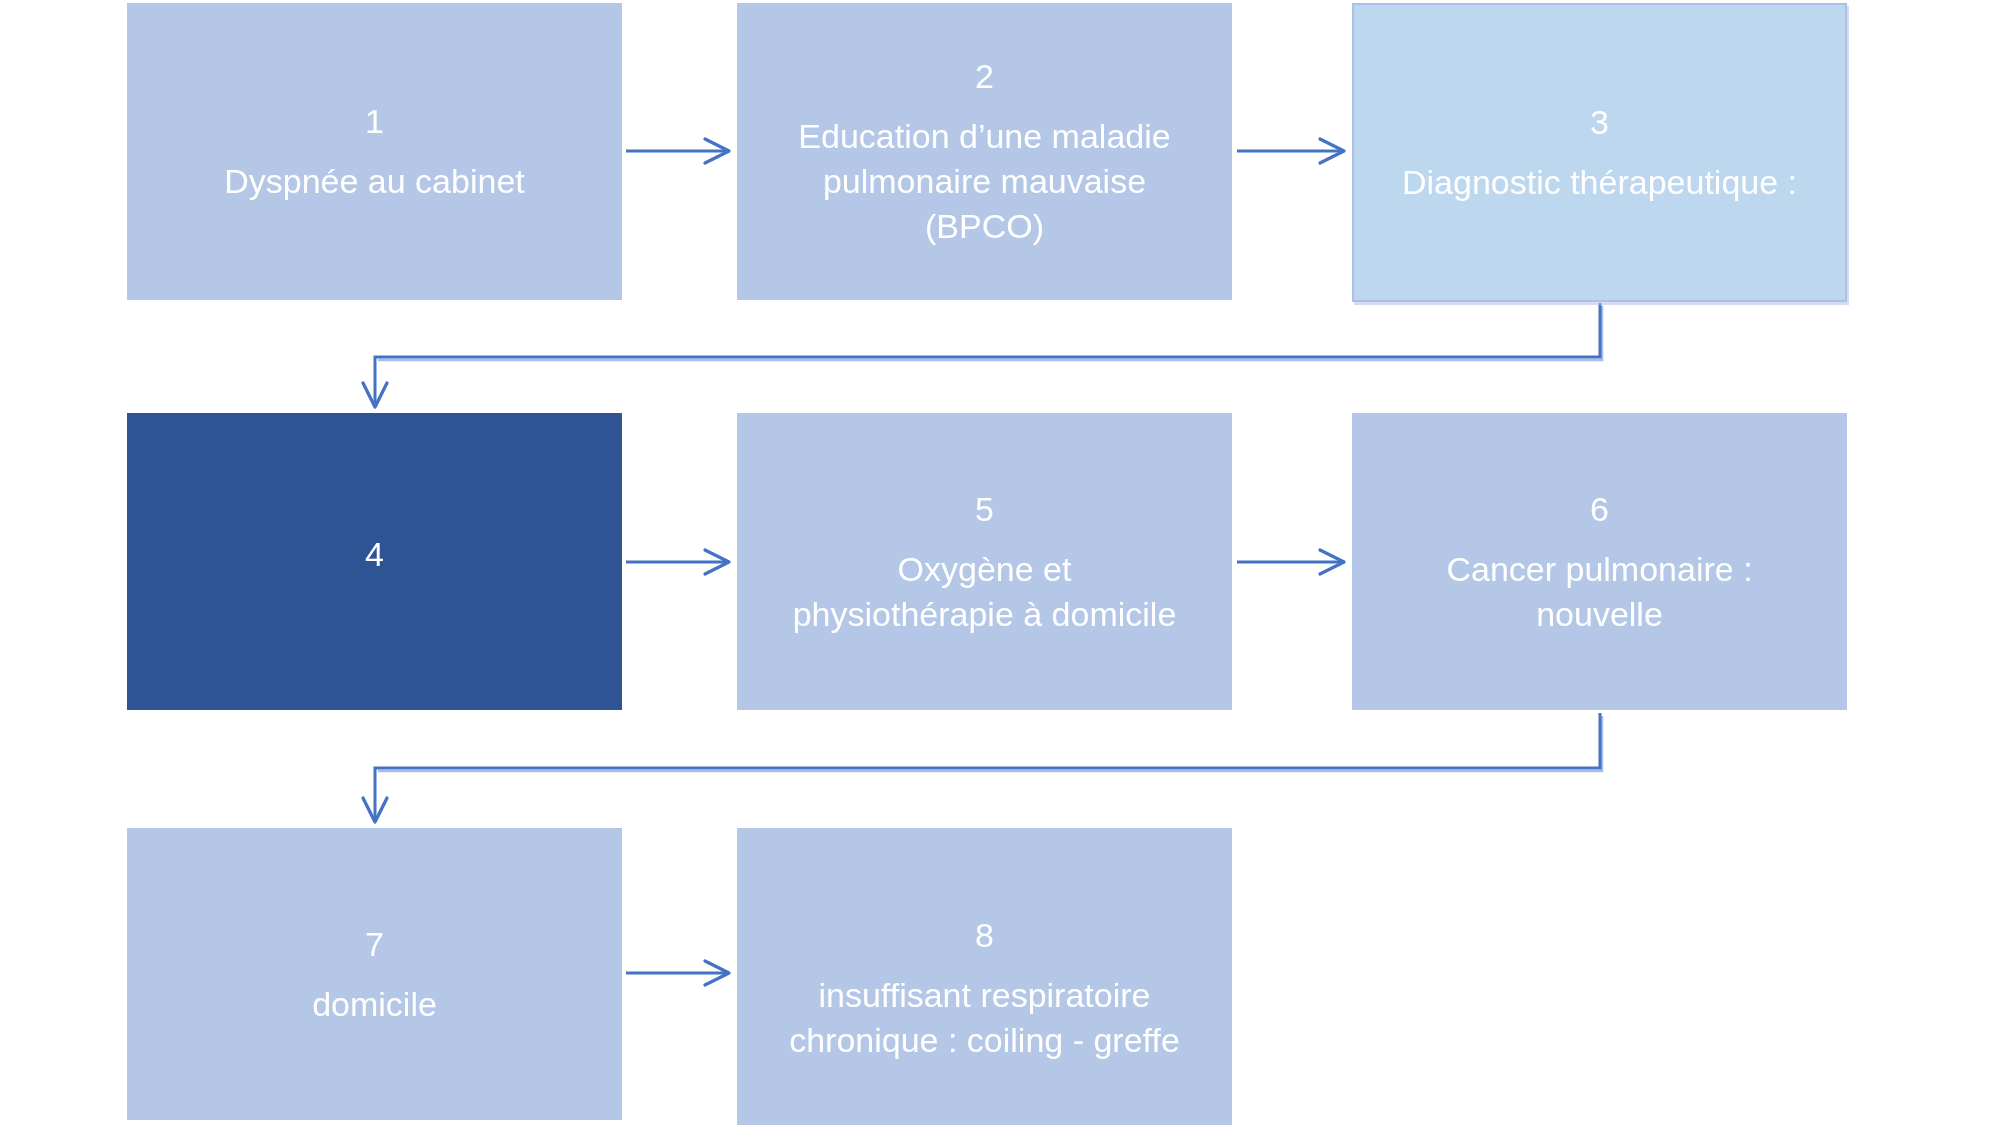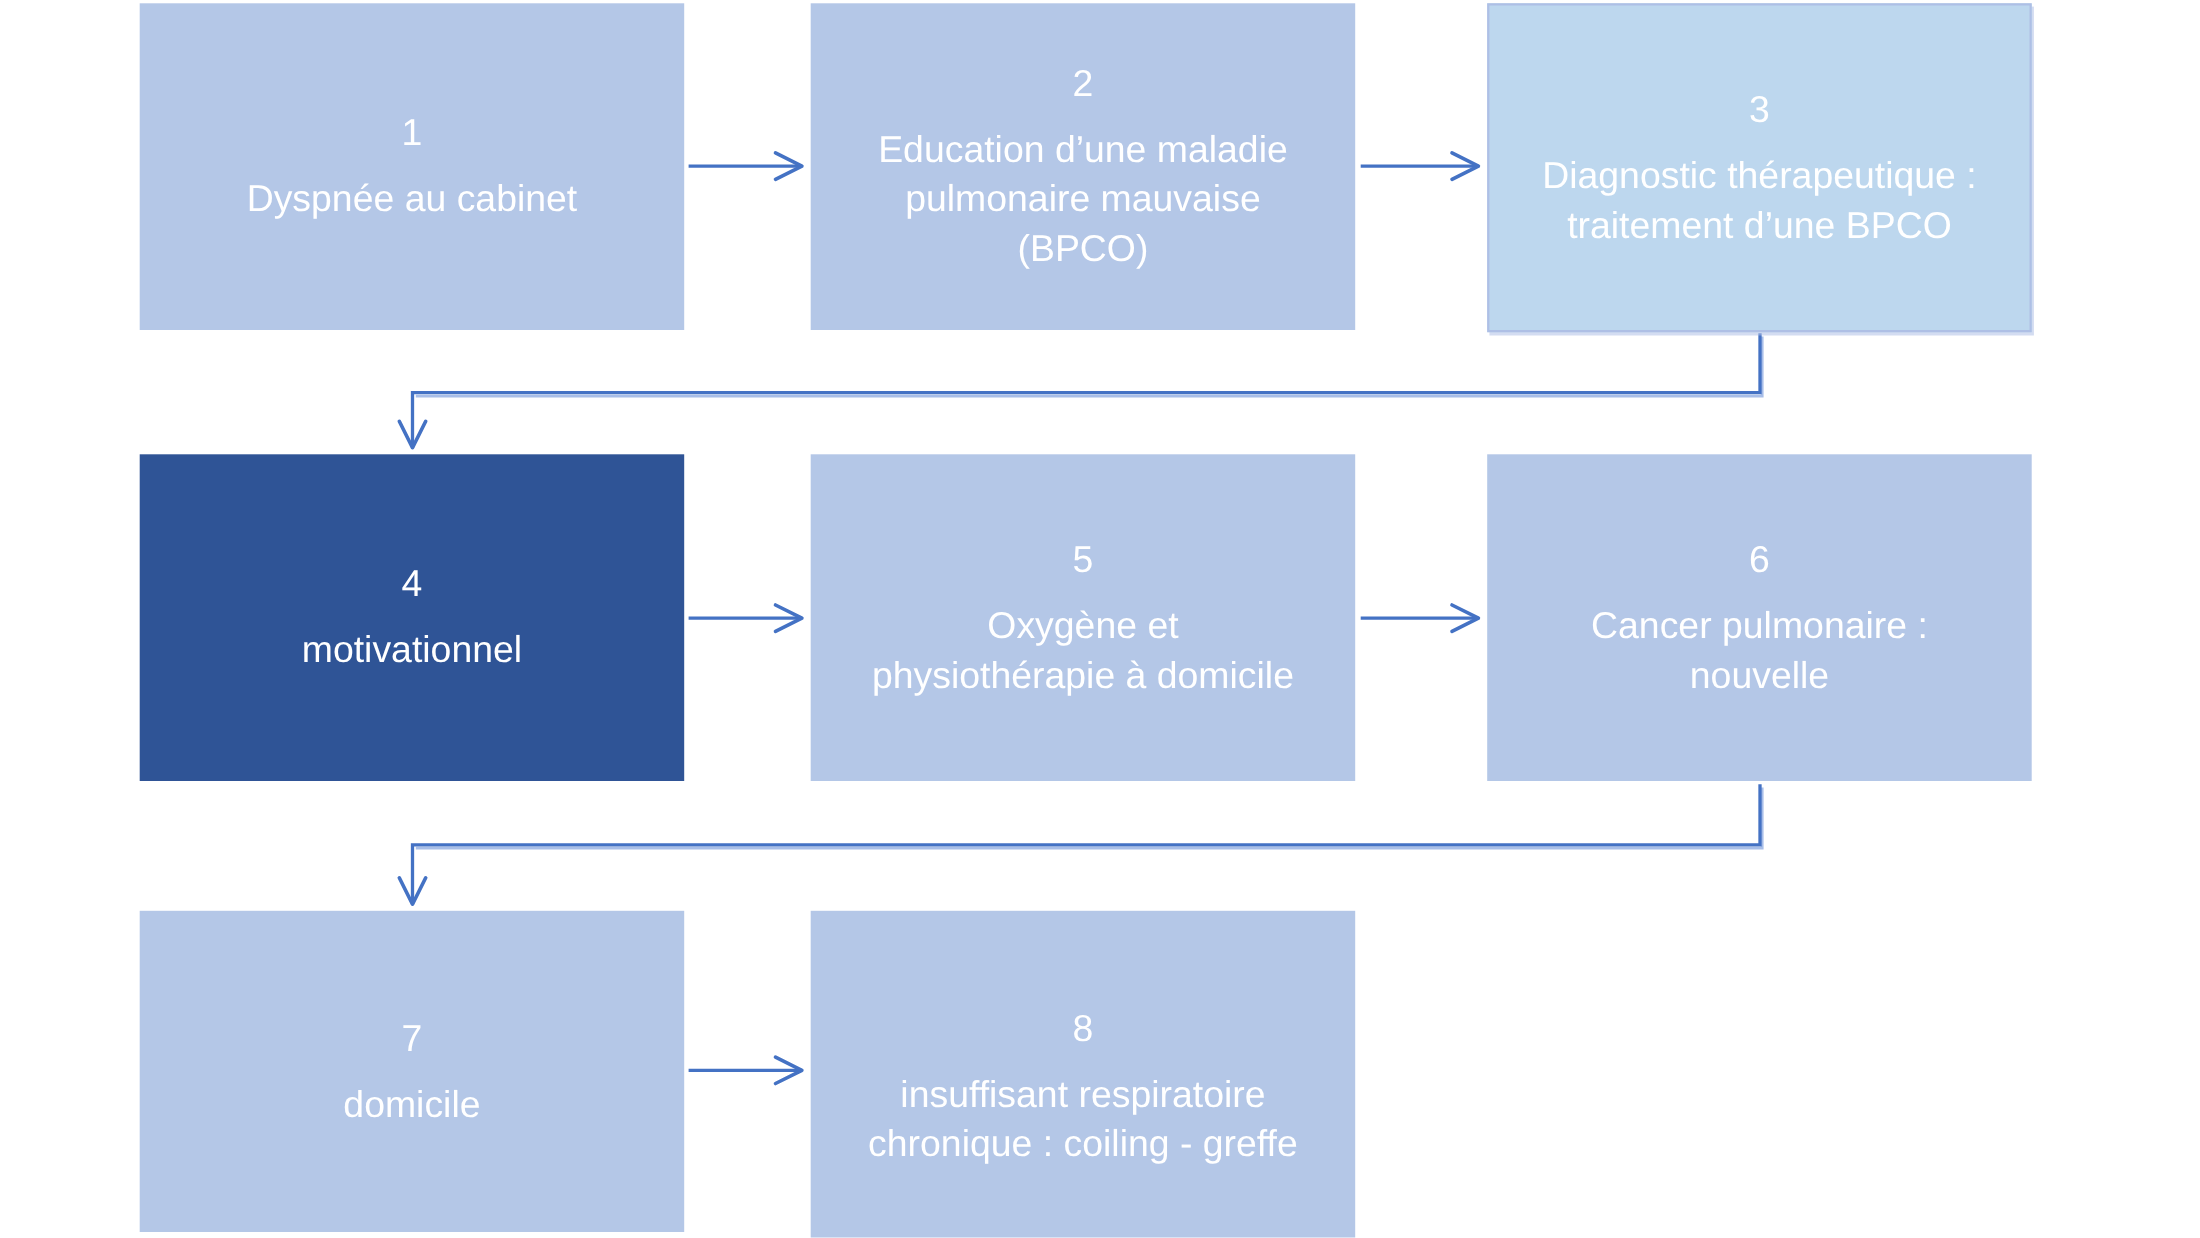--- a/index.html
+++ b/index.html
@@ -83,26 +83,24 @@
   <div class="node light n2">
     <div class="num">2</div>
     <div class="line">Education d’une maladie</div>
     <div class="line">pulmonaire mauvaise</div>
     <div class="line">(BPCO)</div>
   </div>
 
   <div class="node lighter n3">
     <div class="num">3</div>
     <div class="line">Diagnostic thérapeutique :</div>
-    <div class="line">traitement d’une BPCO</div>
   </div>
 
   <div class="node dark n4">
     <div class="num">4</div>
-    <div class="line">motivationnel</div>
   </div>
 
   <div class="node light n5">
     <div class="num">5</div>
     <div class="line">Oxygène et</div>
     <div class="line">physiothérapie à domicile</div>
   </div>
 
   <div class="node light n6">
     <div class="num">6</div>

